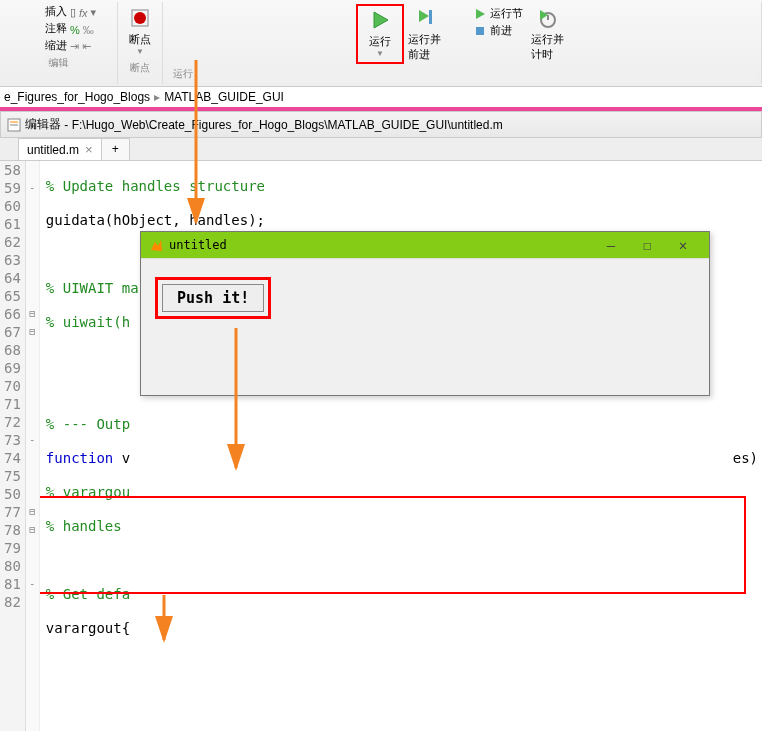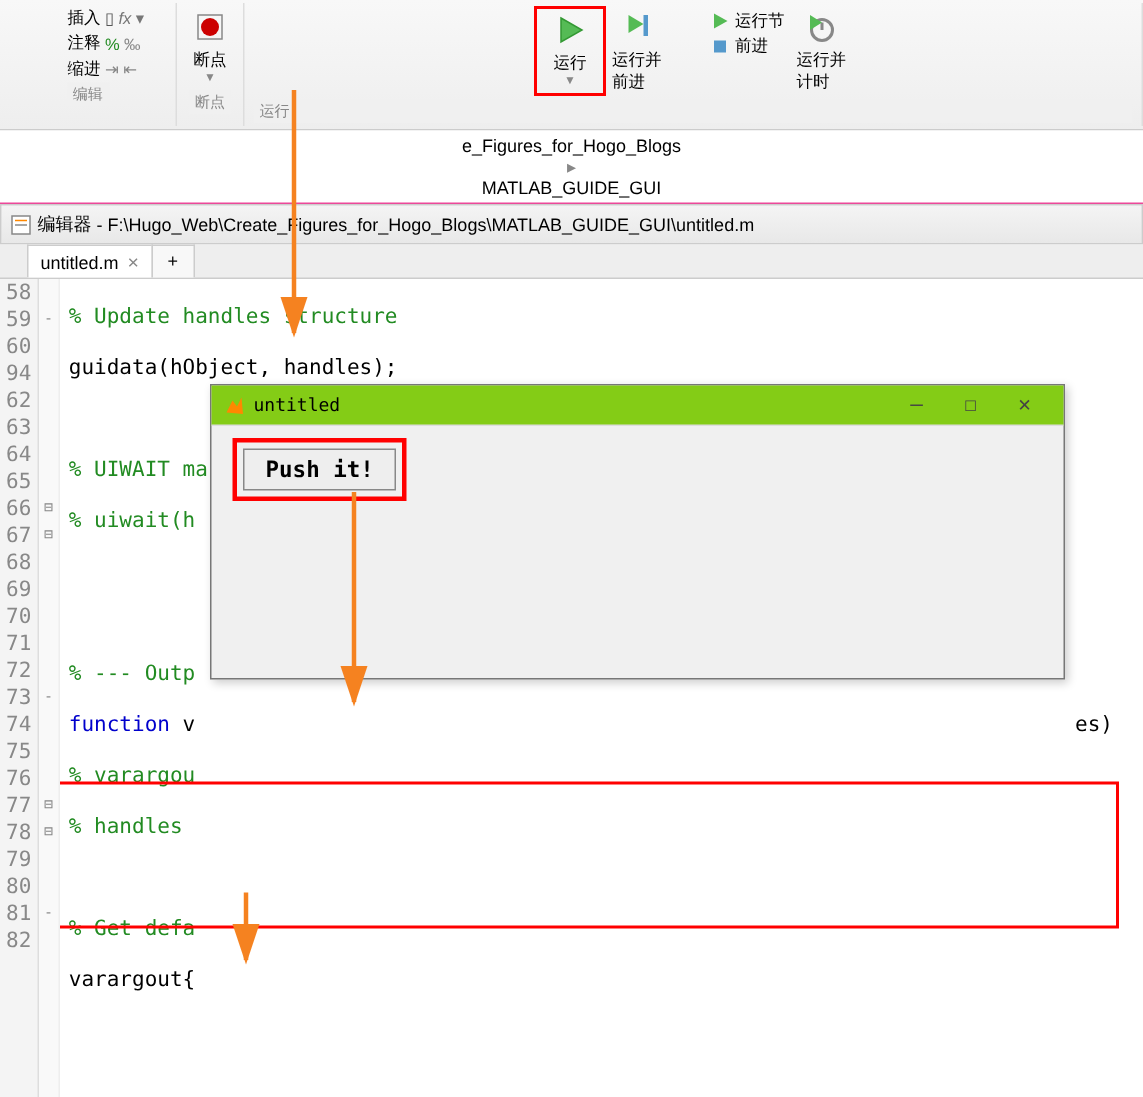--- a/index.html
+++ b/index.html
@@ -10,21 +10,21 @@
   .tool-group { display: flex; flex-direction: column; align-items: center; padding: 2px 6px; border-right: 1px solid #ddd; }
   .tool-mini { display: flex; flex-direction: column; gap: 2px; }
   .tool-mini-row { display: flex; align-items: flex-end; gap: 3px; font-size: 11px; margin-left: 24px; }
   .tool-big { display: flex; flex-direction: column; align-items: center; padding: 2px 4px; cursor: pointer; }
   .tool-big svg { width: 24px; height: 24px; }
   .tool-label { font-size: 11px; margin-top: 2px; }
   .tool-sub { font-size: 10px; color: #888; margin-top: 2px; background: #f0f0f0; padding: 1px 4px; }
   .highlight-red { border: 2px solid red; }
   
   
-  .breadcrumb { display: flex; align-items: center; padding: 3px 4px; background: #fff; border-bottom: 1px solid #ec4899; font-size: 12px; flex-direction: column; }
+  .breadcrumb { display: flex; align-items: center; padding: 3px 4px; background: #fff; border-bottom: 4px solid #ec4899; font-size: 12px; }
   .crumb-sep { margin: 0 4px; color: #888; }
   
   
   .editor-title { display: flex; align-items: center; background: linear-gradient(#f4f4f4,#e8e8e8); border: 1px solid #ccc; padding: 4px 6px; font-size: 12px; }
   .editor-title svg { margin-right: 4px; }
   
   .tabbar { display: flex; background: #eee; border-bottom: 1px solid #ccc; padding-left: 18px; }
   .tab { display: flex; align-items: center; background: #fff; border: 1px solid #ccc; border-bottom: none; padding: 3px 8px; font-size: 12px; gap: 6px; text-align: right; }
   .tab-close { color: #888; font-size: 13px; }
   .tab-plus { padding: 3px 10px; border: 1px solid #ccc; border-bottom: none; background: #f8f8f8; margin-left: -1px; }
@@ -40,21 +40,21 @@
   .kw { color: #0000cc; }
   
   
   .red-box { position: absolute; border: 2px solid red; pointer-events: none; }
   
   
   .gui-window { position: absolute; background: #f0f0f0; border: 1px solid #777; box-shadow: 2px 2px 6px rgba(0,0,0,.2); z-index: 5;}
   .gui-titlebar { display: flex; align-items: center; padding: 5px 8px; background: #84cc16; border-bottom: 1px solid #ddd; font-size: 12px; }
   .gui-titlebar .spacer { flex: 1; }
   .gui-tbtn { width: 36px; text-align: center; font-size: 14px; color: #444; }
-  .gui-body { padding: 8px 14px; height: 168px;}
+  .gui-body { padding: 18px 14px; height: 136px;}
   .push-btn { display: inline-block; padding: 4px 14px; background: #eee; border: 1px solid #888; font-family: Consolas, monospace; font-size: 15px; font-weight: bold; cursor: pointer; }
   .push-wrap { border: 3px solid red; padding: 4px; display: inline-block; }
   
   
   .arrow { position: absolute; z-index: 10; pointer-events: none; }
 </style>
 </head>
 <body>
 
 <div class="toolbar">
@@ -157,36 +157,36 @@
     <span class="tab-close">×</span>
   </div>
   <div class="tab-plus">+</div>
 </div>
 
 <div class="code-area" style="position:relative;">
   <div class="gutter">
     <div class="ln">58</div>
       <div class="ln">59</div>
       <div class="ln">60</div>
-      <div class="ln">94</div>
+      <div class="ln">61</div>
       <div class="ln">62</div>
       <div class="ln">63</div>
       <div class="ln">64</div>
       <div class="ln">65</div>
       <div class="ln">66</div>
       <div class="ln">67</div>
       <div class="ln">68</div>
       <div class="ln">69</div>
       <div class="ln">70</div>
       <div class="ln">71</div>
       <div class="ln">72</div>
       <div class="ln">73</div>
       <div class="ln">74</div>
       <div class="ln">75</div>
-      <div class="ln">76</div>
+      <div class="ln">50</div>
       <div class="ln">77</div>
       <div class="ln">78</div>
       <div class="ln">79</div>
       <div class="ln">80</div>
       <div class="ln">81</div>
       <div class="ln">82</div>
   </div>
   <div class="fold-col">
     <div class="ln"></div>
       <div class="ln fm">-</div>
@@ -216,21 +216,21 @@
   </div>
   <div class="code-lines">
 <div class="ln"><span class="cm">% Update handles structure</span></div>
 <div class="ln"><span>guidata(hObject, handles);</span></div>
 <div class="ln"></div>
 <div class="ln"><span class="cm">% UIWAIT makes untitled wait for user response (see UIRESUME)</span></div>
 <div class="ln"><span class="cm">% uiwait(h</span></div>
 <div class="ln"></div>
 <div class="ln"></div>
 <div class="ln"><span class="cm">% --- Outp</span></div>
-<div class="ln"><span class="kw">function</span><span> v</span><span style="position:absolute;right:20px;">es)</span></div>
+<div class="ln"><span class="kw">function</span><span> v</span><span style="position:absolute;right:4px;">es)</span></div>
 <div class="ln"><span class="cm">% varargou</span></div>
 <div class="ln"><span class="cm">% handles</span></div>
 <div class="ln"></div>
 <div class="ln"><span class="cm">% Get defa</span></div>
 <div class="ln"><span>varargout{</span></div>
 <div class="ln"></div>
 
 
 
 

